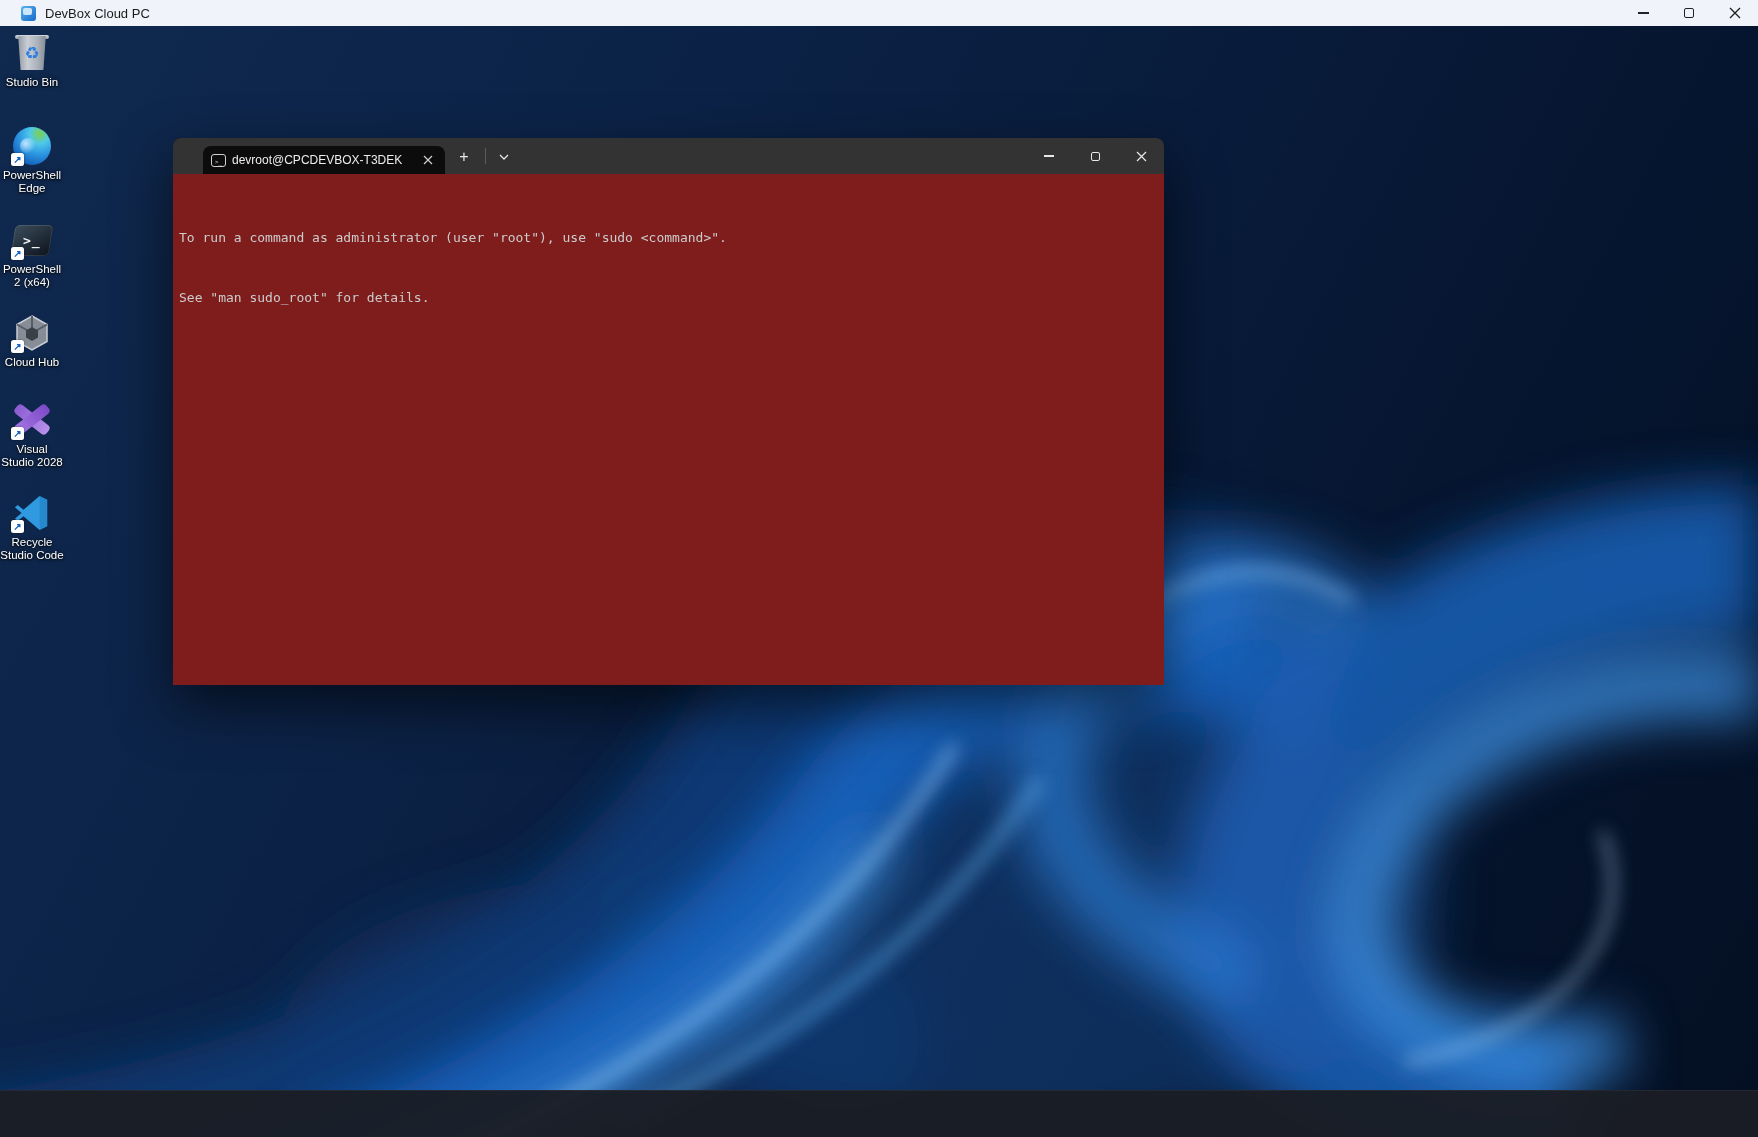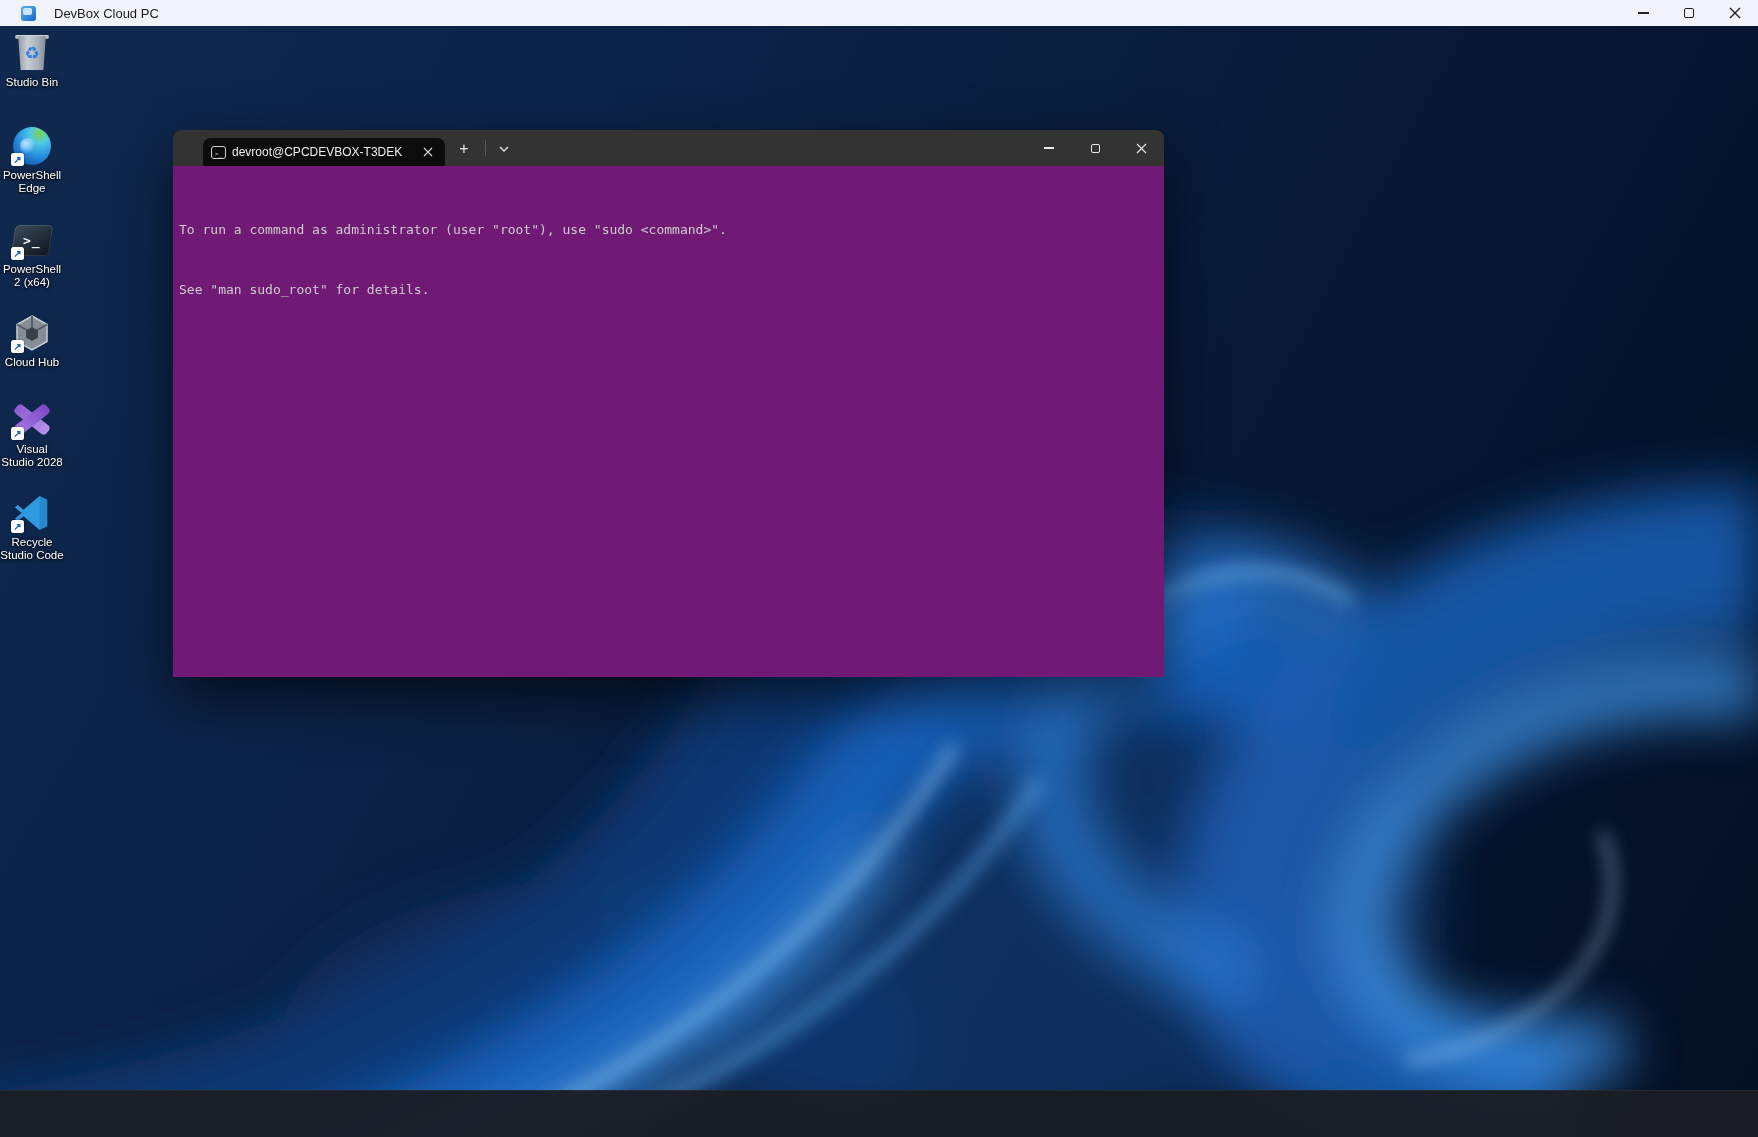--- a/index.html
+++ b/index.html
@@ -12,21 +12,21 @@
     background:linear-gradient(118deg,#10294e 0%,#0c2348 28%,#081b3a 55%,#05132b 82%,#040f22 100%); }
   .wallpaper svg { position:absolute; inset:0; }
 
   
   .rdpbar { position:absolute; left:0; top:0; width:1758px; height:26px;
     background:#f0f3f9; display:flex; align-items:center; z-index:40; }
   .rdp-ico { width:15px; height:15px; margin-left:21px; border-radius:3px;
     background:linear-gradient(135deg,#5ab4f0,#1668c8); position:relative; }
   .rdp-ico::before { content:""; position:absolute; left:2px; top:2px; width:9px; height:7px;
     background:#cde6fa; border-radius:2px; }
-  .rdp-title { margin-left:18px; font-size:13px; color:#1b1b1b; }
+  .rdp-title { margin-left:9px; font-size:13px; color:#1b1b1b; }
   .rdp-controls { position:absolute; right:0; top:0; height:26px; display:flex; }
   .rdp-btn { width:46px; height:26px; display:flex; align-items:center; justify-content:center; }
   .glyph-min-dark { width:11px; height:2px; background:#222; }
   .glyph-max-dark { width:10px; height:10px; border:1.4px solid #222; border-radius:2px; }
 
   
   .dicon { position:absolute; left:0; width:64px; text-align:center; cursor:default; }
   .dicon .art { position:relative; width:44px; height:40px; margin:0 auto;
     display:flex; align-items:center; justify-content:center; }
   .dicon .lbl { margin-top:3px; font-size:11.5px; line-height:13px; color:#fff;
@@ -53,21 +53,21 @@
     justify-content:center; box-shadow:inset 0 0 0 1px rgba(255,255,255,.12); }
   .ps-glyph { transform:skewX(9deg); color:#f2f2f2; font-family:"DejaVu Sans Mono",monospace;
     font-size:13px; font-weight:bold; letter-spacing:1px; }
   
   .vs-x { position:relative; width:40px; height:38px; }
   .vs-x i { position:absolute; left:0; top:13px; width:40px; height:11px; border-radius:4px; display:block; }
   .vs-x i:nth-child(1){ transform:rotate(38deg); background:linear-gradient(90deg,#8a5bd0,#b892ec); }
   .vs-x i:nth-child(2){ transform:rotate(-38deg); background:linear-gradient(90deg,#a678e4,#7c49c6); }
 
   
-  .term-win { position:absolute; left:173px; top:130px; width:991px; height:547px;
+  .term-win { position:absolute; left:173px; top:138px; width:991px; height:547px;
     border-radius:8px 8px 0 0; box-shadow:0 22px 55px rgba(0,0,0,.6); z-index:20;
     background:#0c0c0c; }
   .tabbar { position:relative; height:36px; background:#333333; border-radius:8px 8px 0 0; }
   .tab { position:absolute; left:30px; top:8px; width:242px; height:28px; background:#0c0c0c;
     border-radius:8px 8px 0 0; display:flex; align-items:center; padding:0 8px; }
   .tab-ico { width:15px; height:13px; border:1.4px solid #cfcfcf; border-radius:3px;
     display:flex; align-items:flex-end; justify-content:center; flex:none; }
   .tab-ico span { font-family:"DejaVu Sans Mono",monospace; font-size:6px; color:#cfcfcf;
     line-height:8px; }
   .tab-title { flex:1; margin:0 6px; font-size:12px; color:#ededed; white-space:nowrap;
@@ -75,21 +75,21 @@
   .tab-close, .newtab, .tabchev { display:flex; align-items:center; justify-content:center; }
   .tab-close { width:18px; height:18px; border-radius:3px; flex:none; }
   .newtab { position:absolute; left:276px; top:7px; width:30px; height:24px; border-radius:4px;
     color:#e6e6e6; font-size:16px; font-weight:300; }
   .tab-div { position:absolute; left:312px; top:10px; width:1px; height:16px; background:#5a5a5a; }
   .tabchev { position:absolute; left:318px; top:7px; width:26px; height:24px; border-radius:4px; }
   .term-controls { position:absolute; right:0; top:0; height:36px; display:flex; }
   .term-btn { width:46px; height:36px; display:flex; align-items:center; justify-content:center; }
   .glyph-min { width:10px; height:1.4px; background:#e8e8e8; }
   .glyph-max { width:9px; height:9px; border:1.3px solid #e8e8e8; border-radius:2px; }
-  .term-body { position:absolute; left:0; top:36px; right:0; bottom:0; background:#701a75;
+  .term-body { position:absolute; left:0; top:36px; right:0; bottom:0; background:#7f1d1d;
     padding:14px 8px 0 6px; font-family:"DejaVu Sans Mono",monospace; font-size:13px;
     line-height:20px; color:#cccccc; white-space:pre; }
   .p-uh { color:#22c32a; font-weight:bold; }
   .p-path { color:#4ba6d9; font-weight:bold; }
 
   
   .taskbar { position:absolute; left:0; top:1090px; width:1758px; height:47px;
     background:rgba(26,29,36,.96); border-top:1px solid rgba(255,255,255,.05); z-index:30; }
 </style>
 </head>

